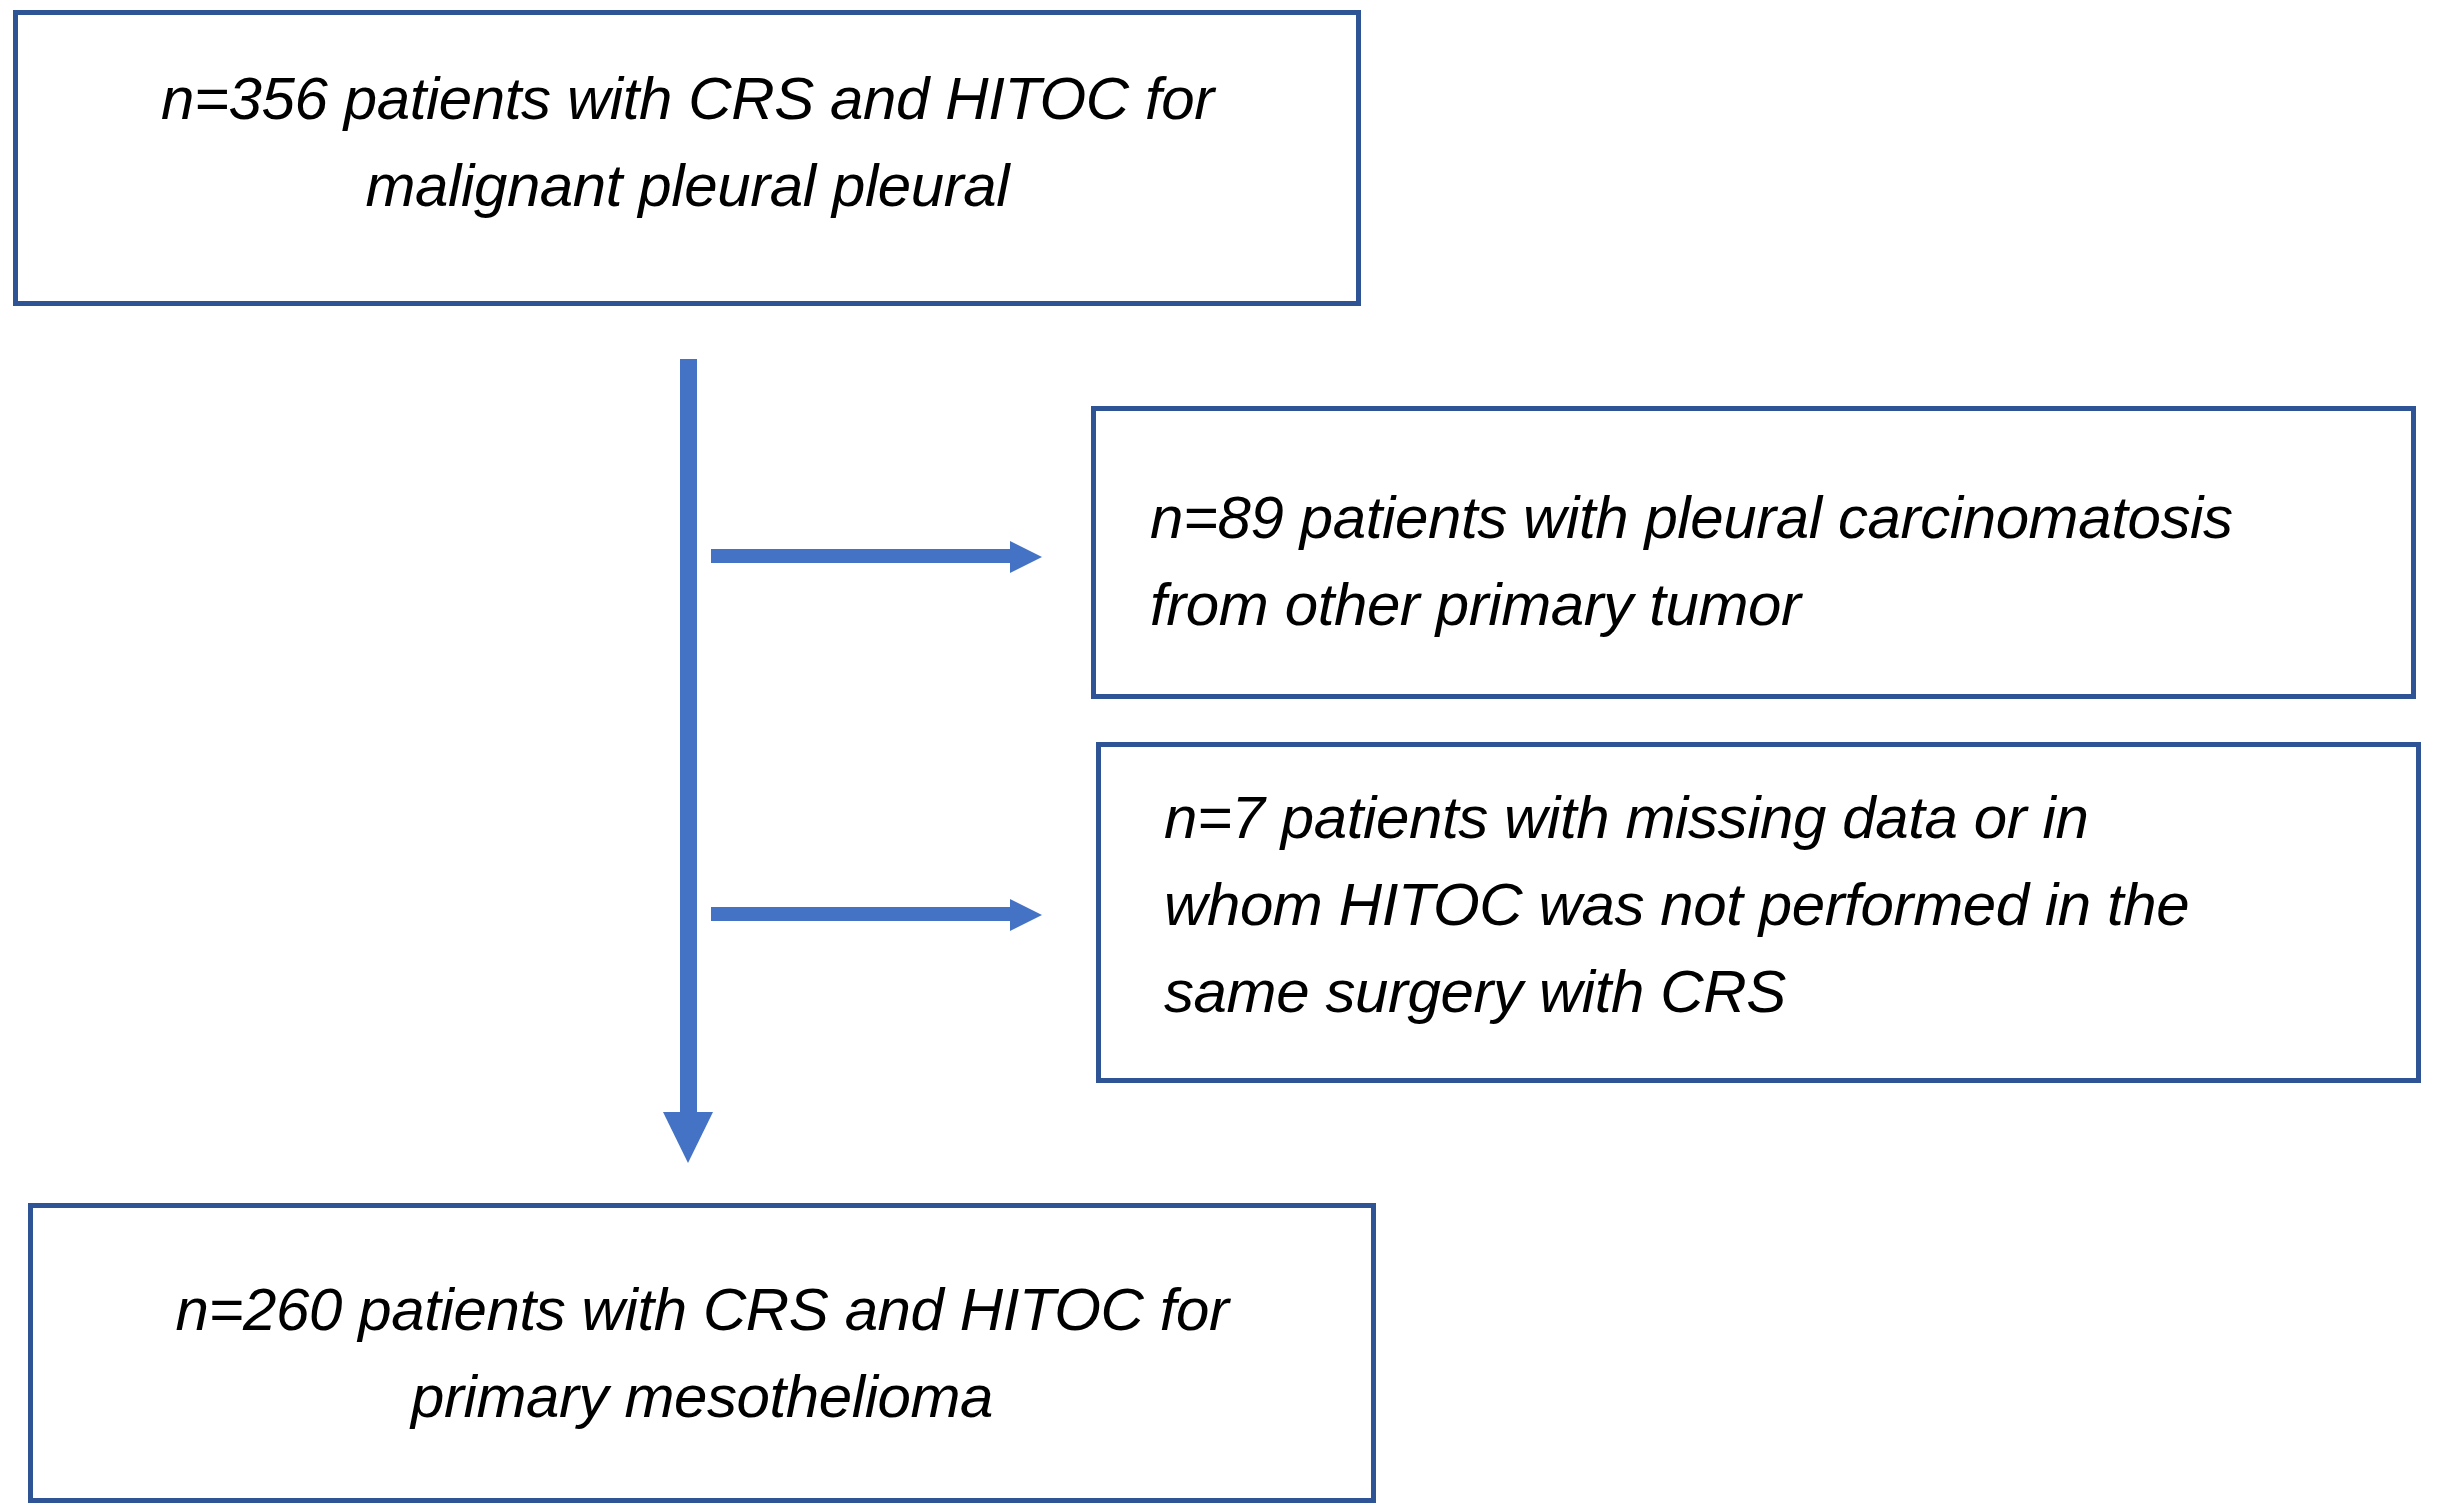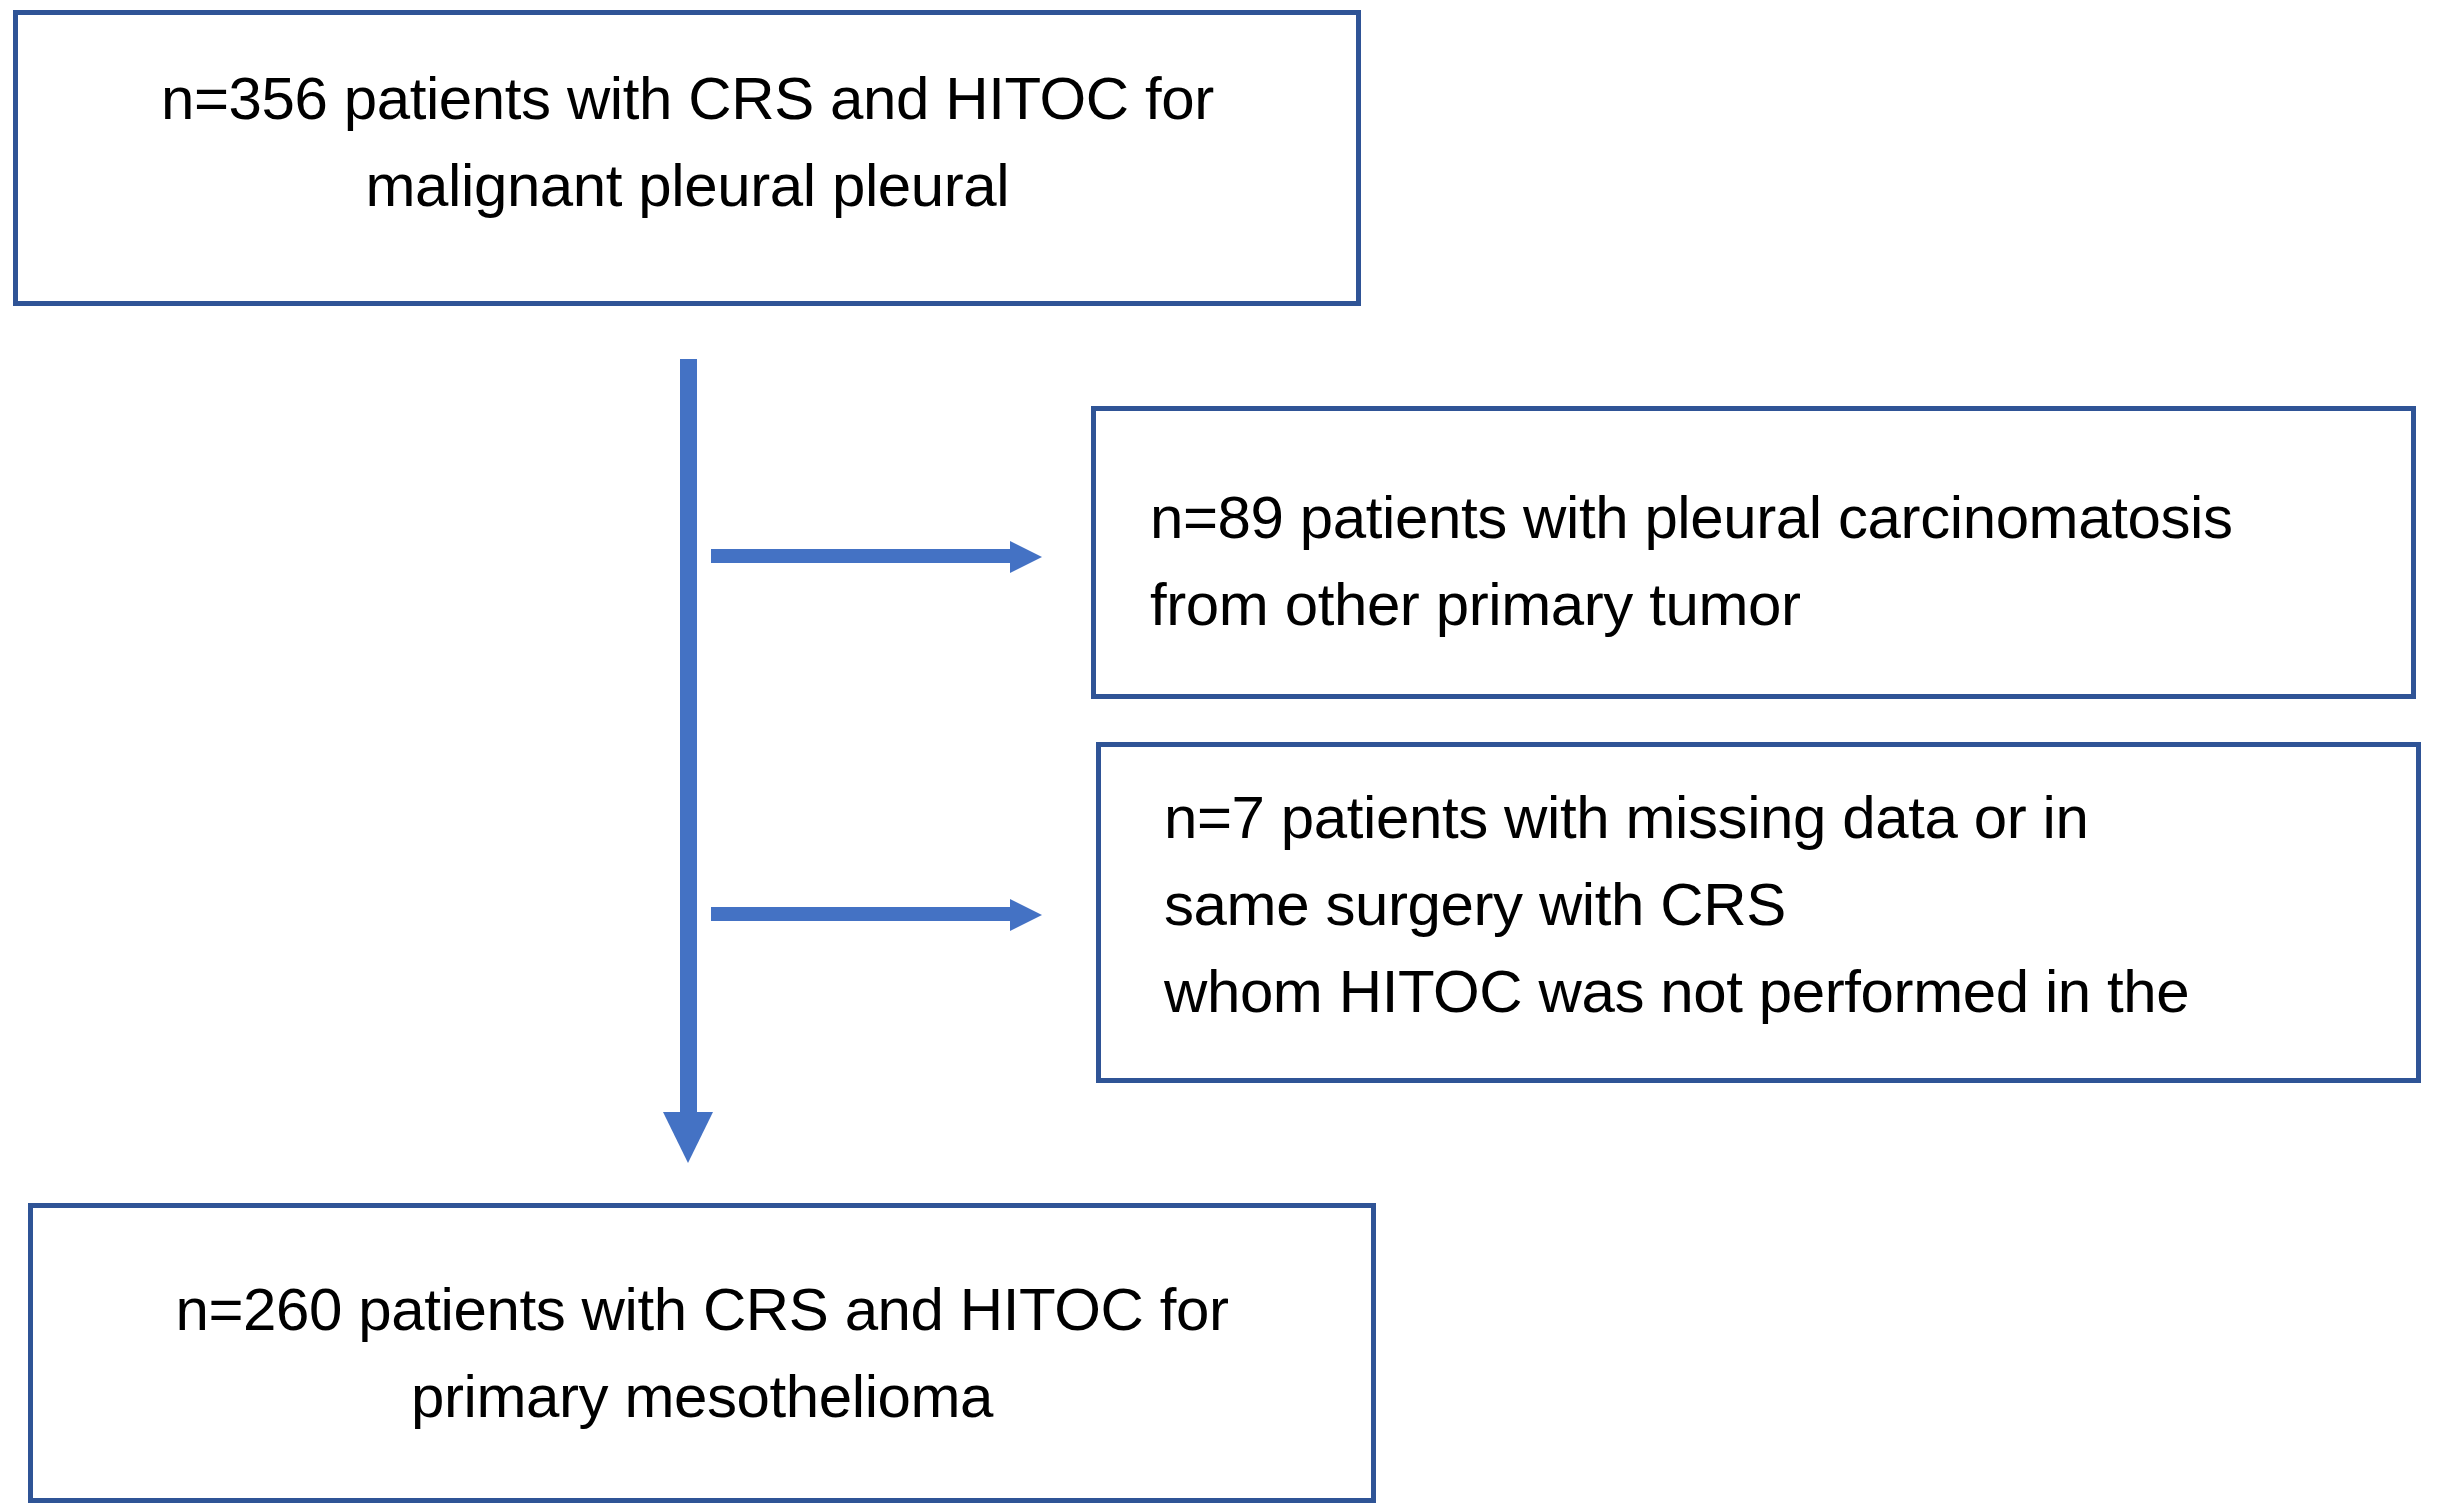--- a/index.html
+++ b/index.html
@@ -1,21 +1,21 @@
 <!DOCTYPE html>
 <html style="--box-border: #2F5496; --arrow-fill: #4472C4; --text-color: #000000; --bg: #ffffff;font-size:12.6px"><head>
 <meta charset="utf-8">
 <style>
   :root{
     --box-border:#2F5496;
     --arrow-fill:#4472C4;
     --text-color:#000000;
     --bg:#ffffff;
   }
-  *{margin:0;padding:0;box-sizing:border-box;}
+  *{margin:0;padding:0;box-sizing:border-box;font-style:italic;}
   html,body{width:2438px;height:1509px;background:var(--bg);overflow:hidden;}
   .diagram{
     position:relative;
     width:2438px;height:1509px;
     background:var(--bg);
     font-family:"Liberation Sans", sans-serif;
     color:var(--text-color);
   }
   .flow-box{
     position:absolute;
@@ -104,22 +104,22 @@
     <div class="line">from other primary tumor</div>
   </div>
 
   <div class="h-arrow-2">
     <div class="h-arrow-shaft"></div>
     <div class="h-arrow-head"></div>
   </div>
 
   <div class="flow-box box-excl-2">
     <div class="line">n=7 patients with missing data or in</div>
+    <div class="line">whom HITOC was not performed in the</div>
     <div class="line">same surgery with CRS</div>
-    <div class="line">whom HITOC was not performed in the</div>
   </div>
 
   <div class="flow-box box-final">
     <div class="line">n=260 patients with CRS and HITOC for</div>
     <div class="line">primary mesothelioma</div>
   </div>
 
 </div>
 
 

